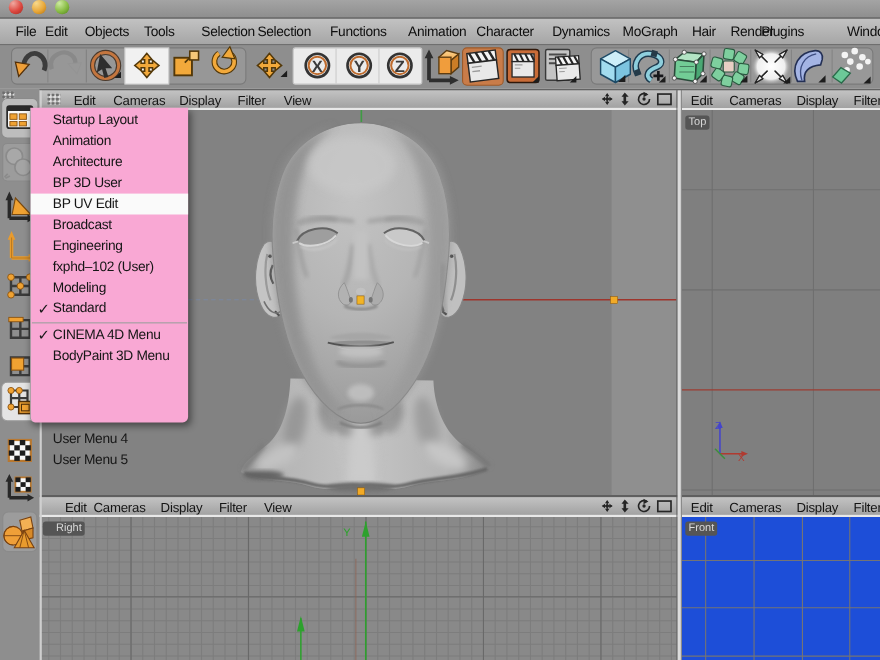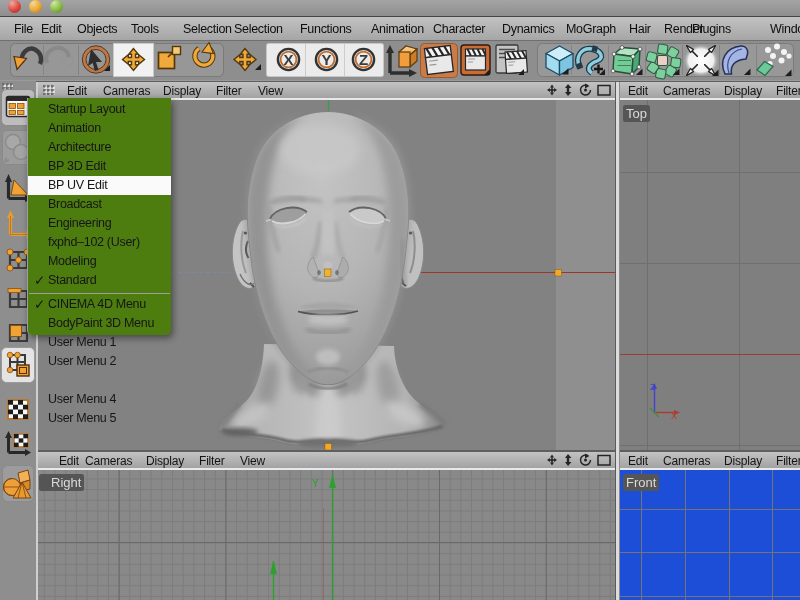--- a/index.html
+++ b/index.html
@@ -15,23 +15,23 @@
 #leftbar{left:0;top:80px;width:36px;height:520px;background:#8e8e8e;}
 
 .vph{height:16px;background:linear-gradient(#c3c3c3,#a2a2a2);}
 .vph span{position:absolute;top:2px;font-size:12px;letter-spacing:-0.2px;color:#141414;}
 .whiteline{background:#e8e8e8;}
 
 #vpTL{left:36px;top:100px;width:579px;height:350px;background:#828282;}
 #vpTR{left:620px;top:100px;width:180px;height:350px;background:#7f7f7f;}
 #vpBL{left:36px;top:470px;width:579px;height:130px;background:#898989;}
 #vpBR{left:620px;top:470px;width:180px;height:130px;background:#1d4ed8;}
-.vlabel{position:absolute;font-size:13px;color:#dadada;background:#555555;padding:1px 3px;border-radius:2.5px;}
-
-#menu{left:27px;top:98px;width:143px;height:237px;background:#4d7c0f;box-shadow:2px 3px 7px rgba(0,0,0,0.45);border-radius:0 0 5px 5px;border-left:1px solid #9d9d9d;}
+.vlabel{position:absolute;font-size:10px;color:#dadada;background:#555555;padding:1px 3px;border-radius:2.5px;}
+
+#menu{left:27px;top:98px;width:143px;height:286px;background:#f9a8d4;box-shadow:2px 3px 7px rgba(0,0,0,0.45);border-radius:0 0 5px 5px;border-left:1px solid #9d9d9d;}
 #menu .mi{position:absolute;left:0;width:143px;height:19px;font-size:12.5px;letter-spacing:-0.3px;color:#161616;}
 #menu .mi i{position:absolute;left:20px;top:2px;font-style:normal;}
 #menu .mi b{position:absolute;left:6px;top:1px;font-weight:normal;font-size:13.5px;letter-spacing:0;}
 #menu .hl{background:#fafafa;}
 #menu .sep{position:absolute;left:1px;width:141px;height:1px;background:#9f9f9f;}
 .grip{background-image:radial-gradient(circle at 1px 1px,#6e6e6e 35%,transparent 40%),radial-gradient(circle at 3px 3px,#e0e0e0 35%,transparent 40%);background-size:4px 4px;}
 </style></head>
 <body>
 <div id="app">
 
@@ -652,21 +652,21 @@
     <div class="mi" style="top:2px">
         <i>Startup Layout</i>
       </div>
     <div class="mi" style="top:21px">
         <i>Animation</i>
       </div>
     <div class="mi" style="top:40px">
         <i>Architecture</i>
       </div>
     <div class="mi" style="top:59px">
-        <i>BP 3D Edit</i>
+        <i>BP 3D User</i>
       </div>
     <div class="mi hl" style="top:78px">
         <i>BP UV Edit</i>
       </div>
     <div class="mi" style="top:97px">
         <i>Broadcast</i>
       </div>
     <div class="mi" style="top:116px">
         <i>Engineering</i>
       </div>
@@ -681,26 +681,20 @@
         <i>Standard</i>
       </div>
     <div class="sep" style="top:195px"></div>
     <div class="mi" style="top:197px">
         <b>✓</b>
         <i>CINEMA 4D Menu</i>
       </div>
     <div class="mi" style="top:216px">
         <i>BodyPaint 3D Menu</i>
       </div>
-    <div class="mi" style="top:235px">
-        <i>User Menu 1</i>
-      </div>
-    <div class="mi" style="top:254px">
-        <i>User Menu 2</i>
-      </div>
     <div class="mi" style="top:292px">
         <i>User Menu 4</i>
       </div>
     <div class="mi" style="top:311px">
         <i>User Menu 5</i>
       </div>
   </div>
 </div>
 
 </body></html>

